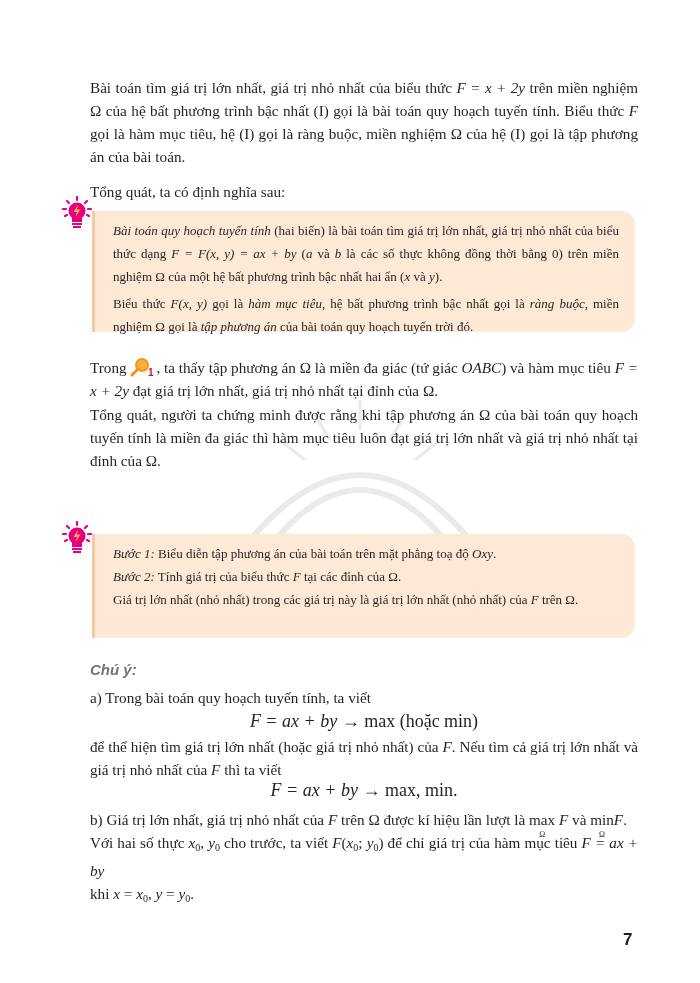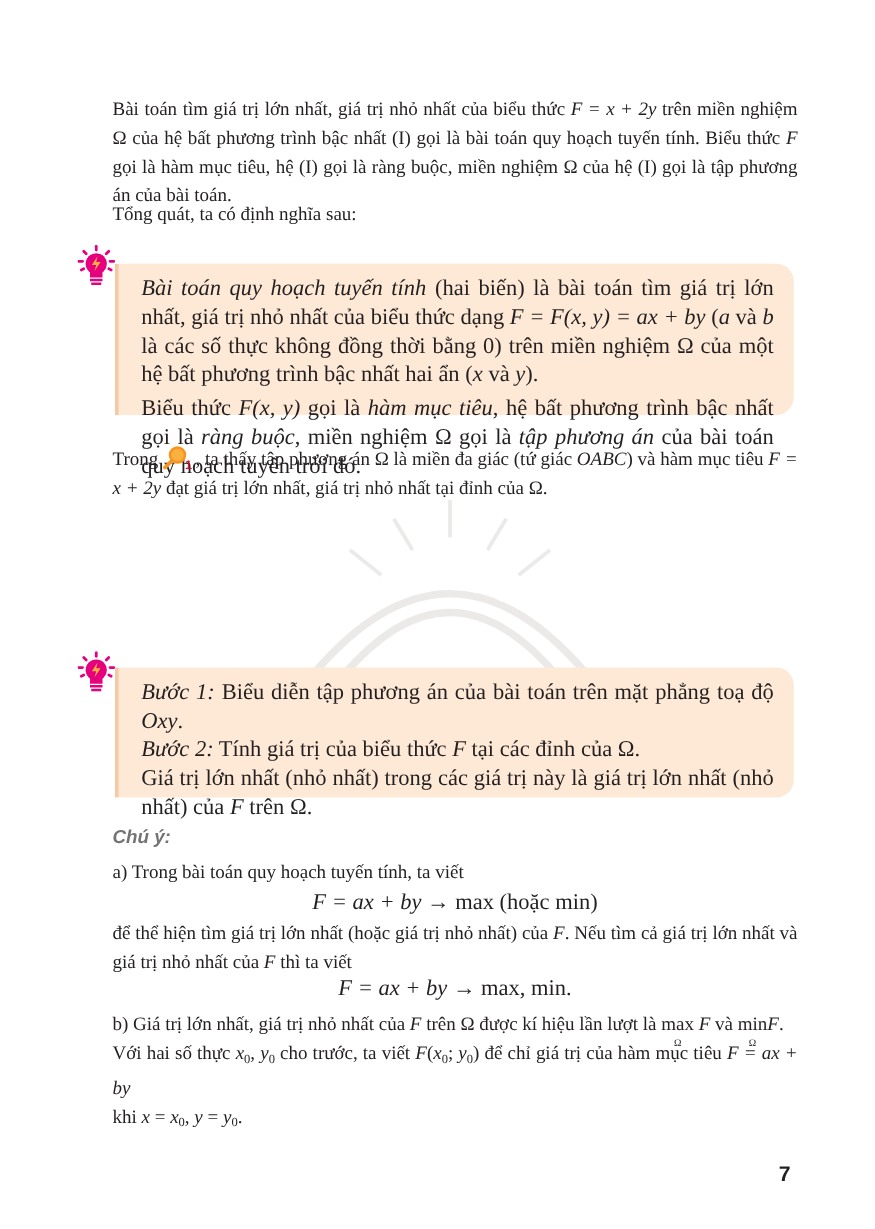--- a/index.html
+++ b/index.html
@@ -4,21 +4,21 @@
 <style>
   html, body { margin:0; padding:0; }
   body { width:700px; height:983px; background:#ffffff; position:relative; overflow:hidden;
          font-family:"Liberation Serif","DejaVu Serif",serif; color:#231f20; }
   .page { position:absolute; left:0; top:0; width:588px; height:983px; }
   .watermark { position:absolute; left:220px; top:390px; width:280px; height:260px; opacity:0.16; pointer-events:none; }
   .p { position:absolute; left:90px; width:548px; font-size:15.2px; line-height:23px; text-align:justify; margin:0; }
   .p i, .box i { font-style:italic; }
   .box { position:absolute; left:92px; width:543px; background:#fde9d6; border-radius:0 14px 14px 0;
          border-left:3px solid #f5c9a3; box-sizing:border-box; padding:8px 16px 8px 18px; }
-  .box p { margin:0; font-size:18px; line-height:23px; text-align:justify; }
+  .box p { margin:0; font-size:13px; line-height:23px; text-align:justify; }
   .box p + p { margin-top:4px; }
   .bulb { position:absolute; width:30px; height:36px; }
   .eq { position:absolute; left:90px; width:548px; text-align:center; font-size:18px; line-height:23px; }
   .note-title { position:absolute; left:90px; top:661px; font-family:"Liberation Sans","DejaVu Sans",sans-serif;
                 font-weight:bold; font-style:italic; color:#737373; font-size:15px; }
   .pagenum { position:absolute; left:623px; top:930px; font-family:"Liberation Sans","DejaVu Sans",sans-serif;
              font-weight:bold; font-size:17px; color:#231f20; }
   .sub { font-size:10px; vertical-align:-3px; }
   .lim { display:inline-block; position:relative; }
   .lim .under { position:absolute; left:50%; transform:translateX(-50%); top:15px; font-size:8px; }
@@ -40,21 +40,21 @@
       <line x1="170" y1="50" x2="185" y2="25"></line>
         <line x1="85" y1="70" x2="60" y2="50"></line>
       <line x1="195" y1="70" x2="220" y2="50"></line>
     </g>
     <path d="M20 170 Q80 140 140 180 Q200 140 260 170 L260 200 Q200 175 140 215 Q80 175 20 200 Z" fill="#8a7f78"></path>
     <text x="140" y="175" text-anchor="middle" font-family="Liberation Serif, serif" font-style="italic" font-size="40" fill="#8a7f78">Chân trời sáng tạo</text>
   </svg>
 
   <p class="p" style="top:76px;"><span>Bài toán tìm giá trị lớn nhất, giá trị nhỏ nhất của biểu thức </span><i>F = x + 2y</i><span> trên miền nghiệm Ω của hệ bất phương trình bậc nhất (I) gọi là bài toán quy hoạch tuyến tính. Biểu thức </span><i>F</i><span> gọi là hàm mục tiêu, hệ (I) gọi là ràng buộc, miền nghiệm Ω của hệ (I) gọi là tập phương án của bài toán.</span></p>
 
-  <p class="p" style="top:160px;">Tổng quát, ta có định nghĩa sau:</p>
+  <p class="p" style="top:180px;">Tổng quát, ta có định nghĩa sau:</p>
 
   <svg class="bulb" style="left:62px; top:196px;" viewBox="0 0 30 36">
     <g stroke="#e6007e" stroke-width="2.2" stroke-linecap="round">
       <line x1="15" y1="1" x2="15" y2="4"></line>
         <line x1="5" y1="5" x2="7" y2="7"></line>
         <line x1="25" y1="5" x2="23" y2="7"></line>
       <line x1="1" y1="13" x2="4" y2="13"></line>
         <line x1="26" y1="13" x2="29" y2="13"></line>
       <line x1="3" y1="20" x2="5" y2="19"></line>
         <line x1="27" y1="20" x2="25" y2="19"></line>
@@ -69,20 +69,21 @@
     <p><i>Bài toán quy hoạch tuyến tính</i><span> (hai biến) là bài toán tìm giá trị lớn nhất, giá trị nhỏ nhất của biểu thức dạng </span><i>F = F(x, y) = ax + by</i><span> (</span><i>a</i><span> và </span><i>b</i><span> là các số thực không đồng thời bằng 0) trên miền nghiệm Ω của một hệ bất phương trình bậc nhất hai ẩn (</span><i>x</i><span> và </span><i>y</i><span>).</span></p>
     <p><span>Biểu thức </span><i>F(x, y)</i><span> gọi là </span><i>hàm mục tiêu</i><span>, hệ bất phương trình bậc nhất gọi là </span><i>ràng buộc</i><span>, miền nghiệm Ω gọi là </span><i>tập phương án</i><span> của bài toán quy hoạch tuyến trời đó.</span></p>
   </div>
 
   <p class="p" style="top:356px;"><span>Trong </span><svg class="mag" viewBox="0 0 26 20">
         <circle cx="12" cy="8" r="6" fill="#fbb040" stroke="#f7941d" stroke-width="2"></circle>
         <line x1="7" y1="13" x2="2" y2="18" stroke="#f7941d" stroke-width="3" stroke-linecap="round"></line>
         <text x="18" y="19" font-family="Liberation Sans, sans-serif" font-weight="bold" font-size="10" fill="#c8102e">1</text>
       </svg><span>, ta thấy tập phương án Ω là miền đa giác (tứ giác </span><i>OABC</i><span>) và hàm mục tiêu </span><i>F = x + 2y</i><span> đạt giá trị lớn nhất, giá trị nhỏ nhất tại đỉnh của Ω.</span></p>
 
+  <p class="p" style="top:403px;">Tổng quát, người ta chứng minh được rằng khi tập phương án Ω của bài toán quy hoạch tuyến tính là miền đa giác thì hàm mục tiêu luôn đạt giá trị lớn nhất và giá trị nhỏ nhất tại đỉnh của Ω.</p>
 
 
   <svg class="bulb" style="left:62px; top:521px;" viewBox="0 0 30 36">
     <g stroke="#e6007e" stroke-width="2.2" stroke-linecap="round">
       <line x1="15" y1="1" x2="15" y2="4"></line>
         <line x1="5" y1="5" x2="7" y2="7"></line>
         <line x1="25" y1="5" x2="23" y2="7"></line>
       <line x1="1" y1="13" x2="4" y2="13"></line>
         <line x1="26" y1="13" x2="29" y2="13"></line>
       <line x1="3" y1="20" x2="5" y2="19"></line>

